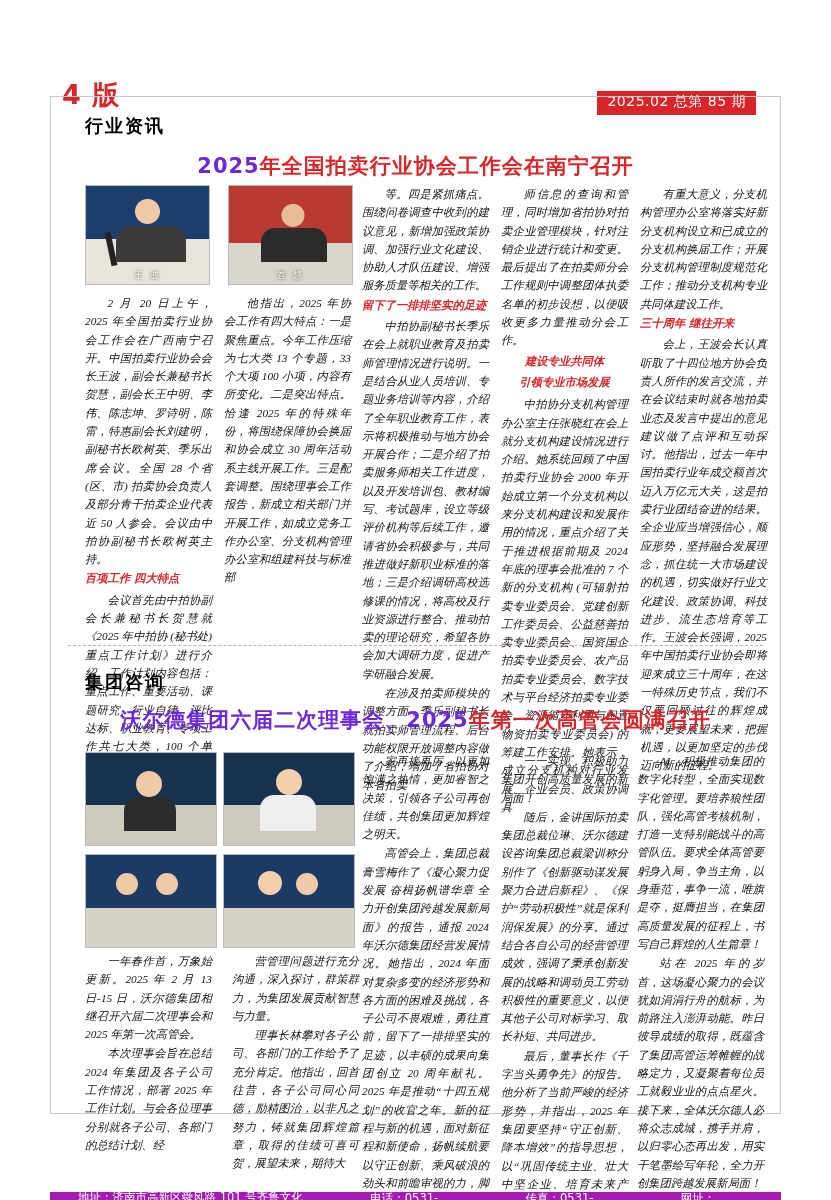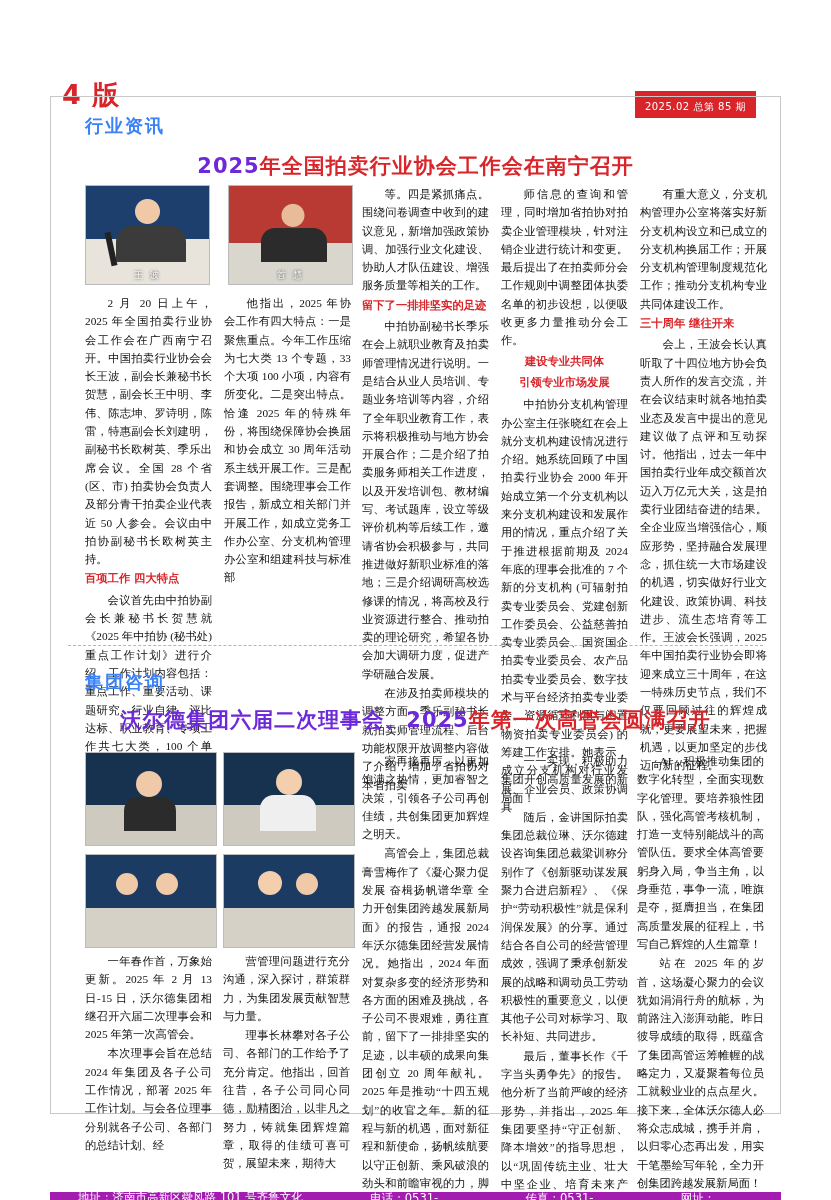--- a/index.html
+++ b/index.html
@@ -41,23 +41,23 @@
     font-size: 27px;
     color: #d9252a;
     letter-spacing: 1px;
   }
   .issue-badge {
     position: absolute;
     right: 50px;
     top: 18px;
     background: #d9252a;
     color: #fff;
-    font-size: 10px;
-    font-family: "DejaVu Sans", sans-serif;
-    padding: 9px 10px 4px 10px;
+    font-size: 14px;
+    font-family: "DejaVu Sans", sans-serif;
+    padding: 2px 10px 4px 10px;
     letter-spacing: 0.5px;
   }
 
   
   .frame {
     position: absolute;
     left: 50px;
     top: 96px;
     width: 731px;
     height: 1018px;
@@ -69,21 +69,21 @@
   .sec1 {
     position: absolute;
     left: 51px;
     top: 97px;
     width: 729px;
   }
   .sec-label {
     font-family: "DejaVu Sans", sans-serif;
     font-weight: bold;
     font-size: 18px;
-    color: #3b82f6;
+    color: #000000;
     letter-spacing: 2px;
   }
   .sec1 .sec-label {
     margin: 17px 0 0 34px;
   }
   .headline {
     text-align: center;
     font-family: "DejaVu Sans", sans-serif;
     font-weight: bold;
     font-size: 21px;
@@ -143,20 +143,21 @@
     content:"";position:absolute;left:32px;top:42px;width:66px;height:34px;
     background:#2b2b2b;border-radius:14px 14px 0 0;
   }
 
   
   .col {
     font-size: 11.3px;
     line-height: 1.62;
     text-align: justify;
     text-justify: inter-ideograph;
+    font-style: italic;
   }
   .col p { margin: 0 0 1px 0; text-indent: 2em; }
   .sub-red {
     color: #d9252a;
     font-weight: bold;
     text-indent: 0 !important;
     margin: 2px 0 2px 0 !important;
     font-family: "DejaVu Sans", sans-serif;
     font-size: 11.3px;
   }
@@ -207,21 +208,21 @@
   .pg2:before{content:"";position:absolute;left:52px;top:16px;width:26px;height:26px;border-radius:50%;background:#f3cfae;}
   .pg2:after{content:"";position:absolute;left:36px;top:42px;width:56px;height:36px;background:#efefef;border-radius:14px 14px 0 0;}
   .pg3 { background: linear-gradient(#1b3b63 0 58%, #d6d1c6 58% 100%); }
   .pg3:before{content:"";position:absolute;left:30px;top:18px;width:22px;height:22px;border-radius:50%;background:#f0c9a8;}
   .pg3:after{content:"";position:absolute;left:70px;top:18px;width:22px;height:22px;border-radius:50%;background:#f0c9a8;}
   .pg4 { background: linear-gradient(#1b3b63 0 58%, #d6d1c6 58% 100%); }
   .pg4:before{content:"";position:absolute;left:34px;top:16px;width:24px;height:24px;border-radius:50%;background:#f3cfae;}
   .pg4:after{content:"";position:absolute;left:72px;top:18px;width:22px;height:22px;border-radius:50%;background:#f0c9a8;}
 
   .s2-c1 { position: absolute; left: 34px; top: 292px; width: 127px; }
-  .s2-c2 { position: absolute; left: 172px; top: 292px; width: 127px; }
+  .s2-c2 { position: absolute; left: 181px; top: 292px; width: 127px; }
   .s2-c3 { position: absolute; left: 311px; top: 92px; width: 127px; }
   .s2-c4 { position: absolute; left: 450px; top: 92px; width: 127px; }
   .s2-c5 { position: absolute; left: 589px; top: 92px; width: 127px; }
 
   .byline {
     position: absolute;
     right: 15px;
     bottom: 0;
     font-size: 11.3px;
   }

